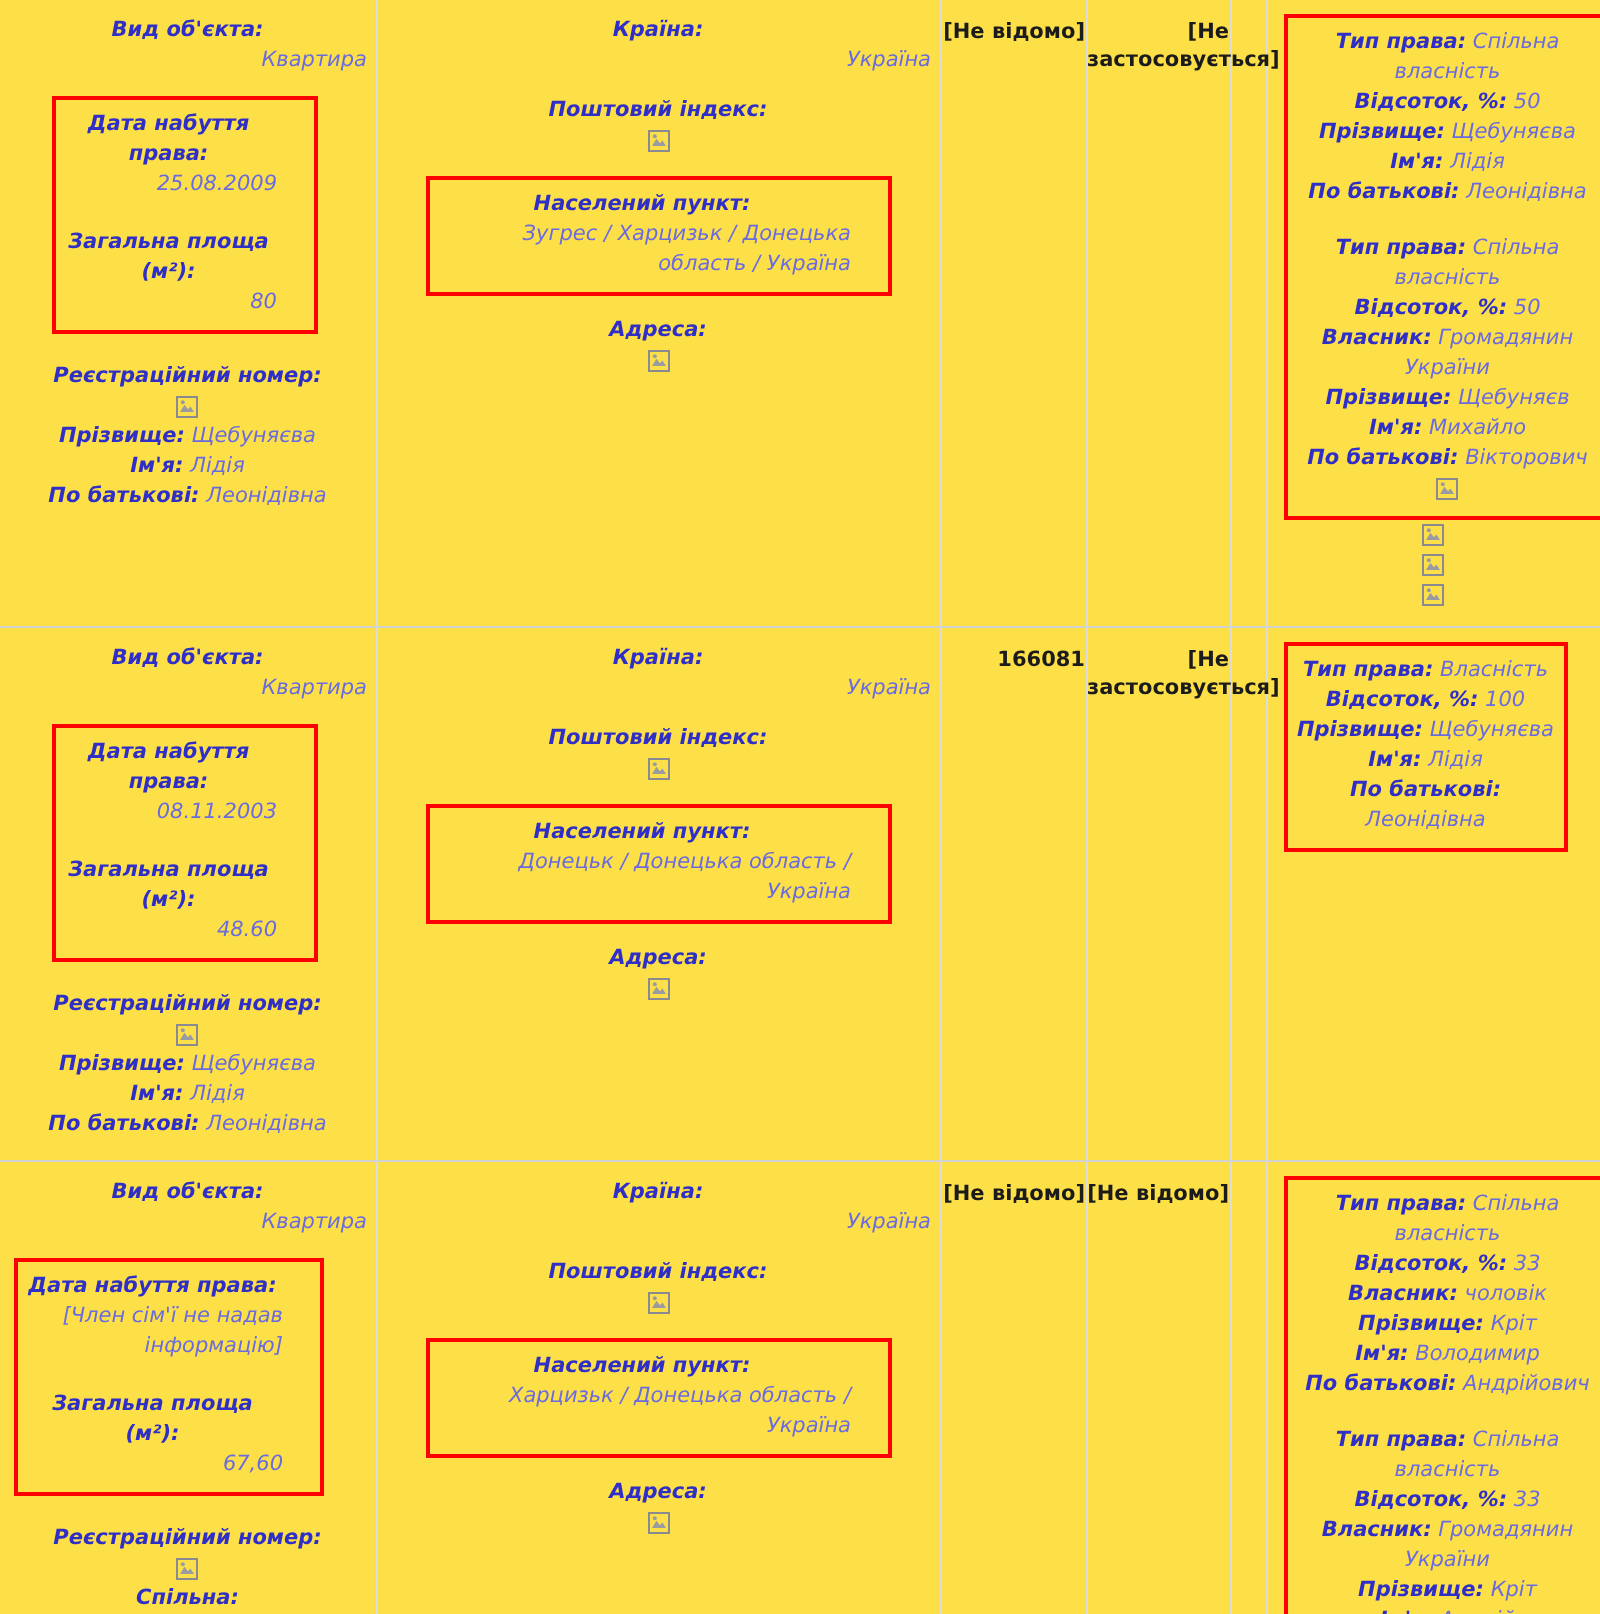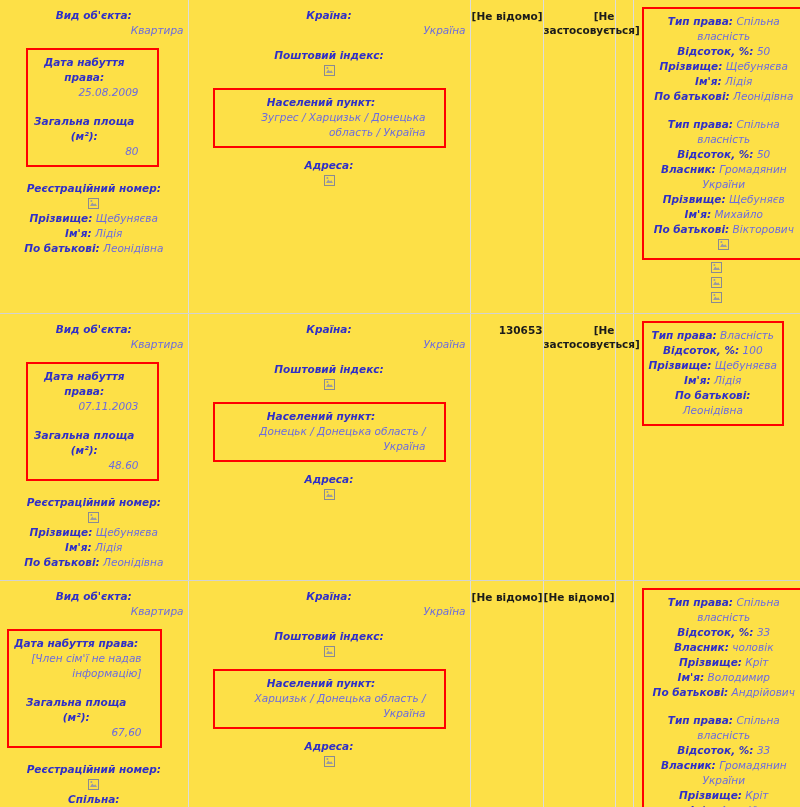--- a/index.html
+++ b/index.html
@@ -237,21 +237,21 @@
   </tr>
 
   <tr>
     <td>
       <div class="cellpad">
         <span class="lbl">Вид об'єкта:</span>
         <span class="val">Квартира</span>
         <div class="gap10"></div>
         <div class="redbox redbox-pad redbox-wide">
           <span class="lbl">Дата набуття права:</span>
-          <span class="val">07.11.2003</span>
+          <span class="val">08.11.2003</span>
           <div class="gap14"></div>
           <span class="lbl">Загальна площа (м²):</span>
           <span class="val">48.60</span>
         </div>
         <div class="gap14"></div>
         <span class="lbl">Реєстраційний номер:</span>
         <span class="glyph"><svg width="11" height="11" viewBox="0 0 11 11">
                   <rect x="0.5" y="0.5" width="10" height="10" fill="none" stroke="#8a8a92" stroke-width="1"></rect>
                   <path d="M2 8 L4.2 4.4 L6 6.6 L7.2 5.2 L9 8 Z" fill="#9a9aa2"></path>
                   <circle cx="3.4" cy="3.1" r="1" fill="#9a9aa2"></circle>
@@ -282,21 +282,21 @@
         <span class="lbl">Адреса:</span>
         <span class="glyph"><svg width="11" height="11" viewBox="0 0 11 11">
                   <rect x="0.5" y="0.5" width="10" height="10" fill="none" stroke="#8a8a92" stroke-width="1"></rect>
                   <path d="M2 8 L4.2 4.4 L6 6.6 L7.2 5.2 L9 8 Z" fill="#9a9aa2"></path>
                   <circle cx="3.4" cy="3.1" r="1" fill="#9a9aa2"></circle>
                 </svg></span>
       </div>
     </td>
 
     <td>
-      <div class="plain">130653</div>
+      <div class="plain">166081</div>
     </td>
 
     <td>
       <div class="plain">[Не застосовується]</div>
     </td>
 
     <td></td>
 
     <td>
       <div style="padding:7px 16px 8px 0;">

